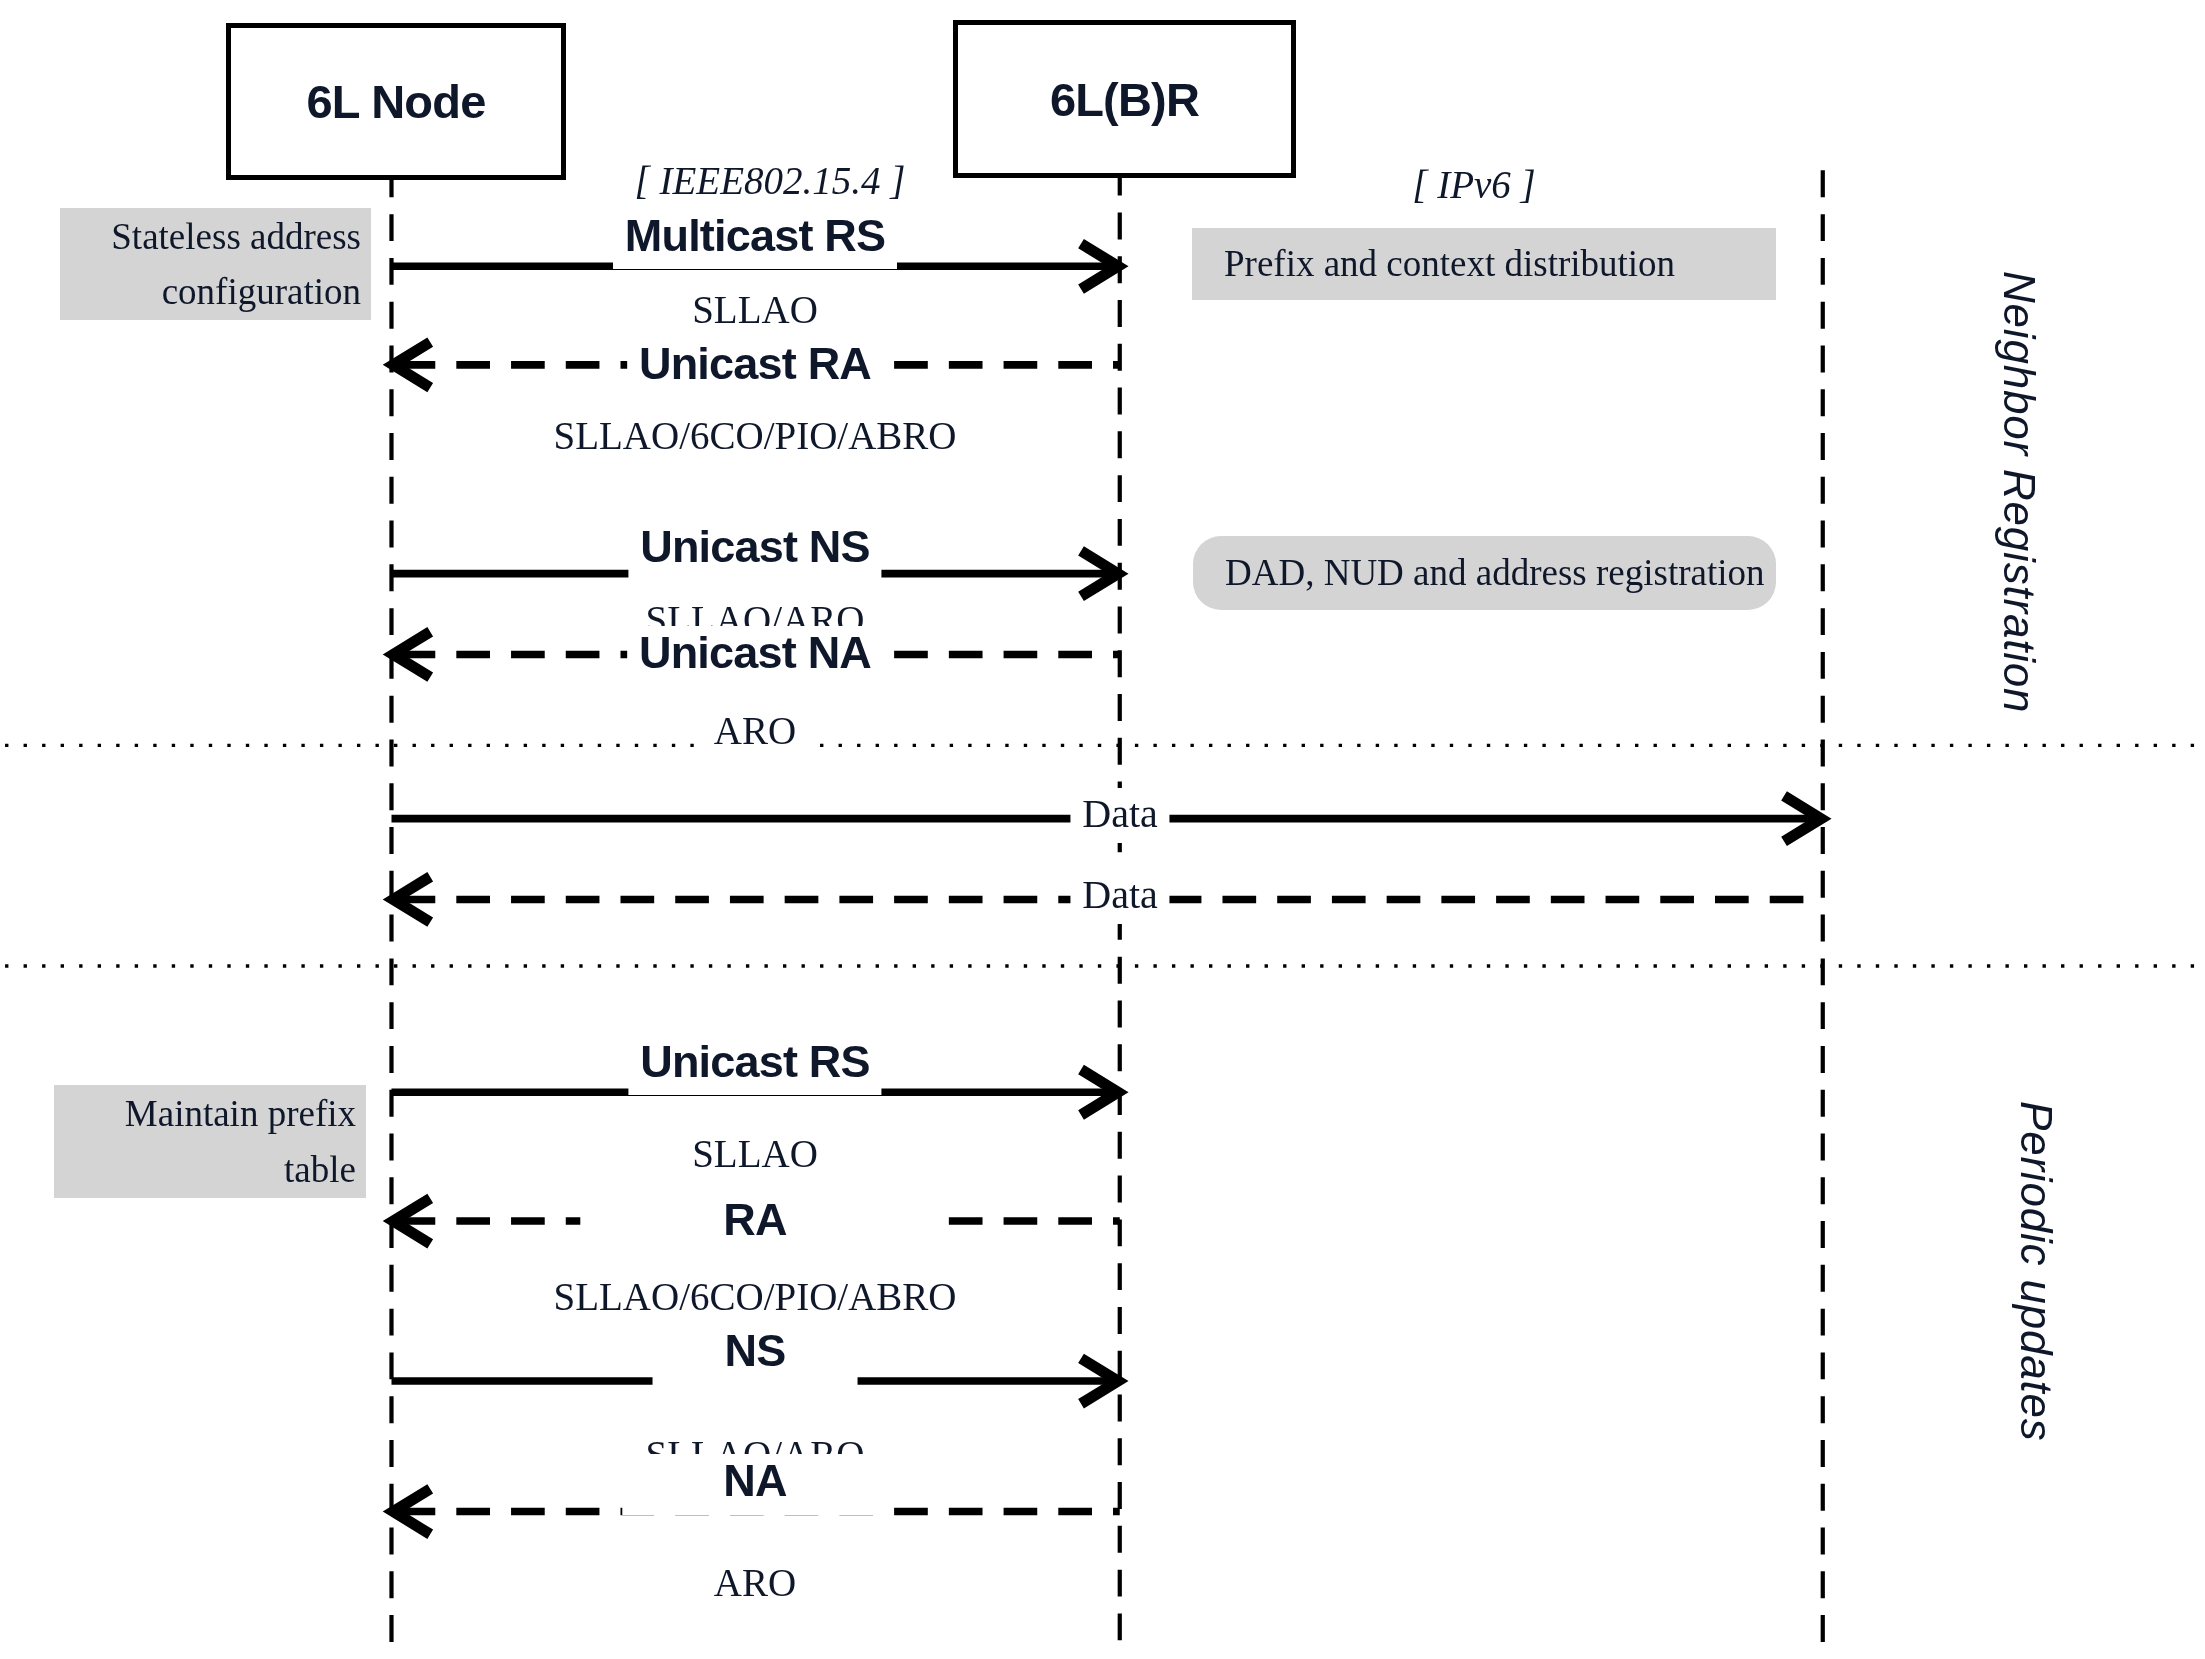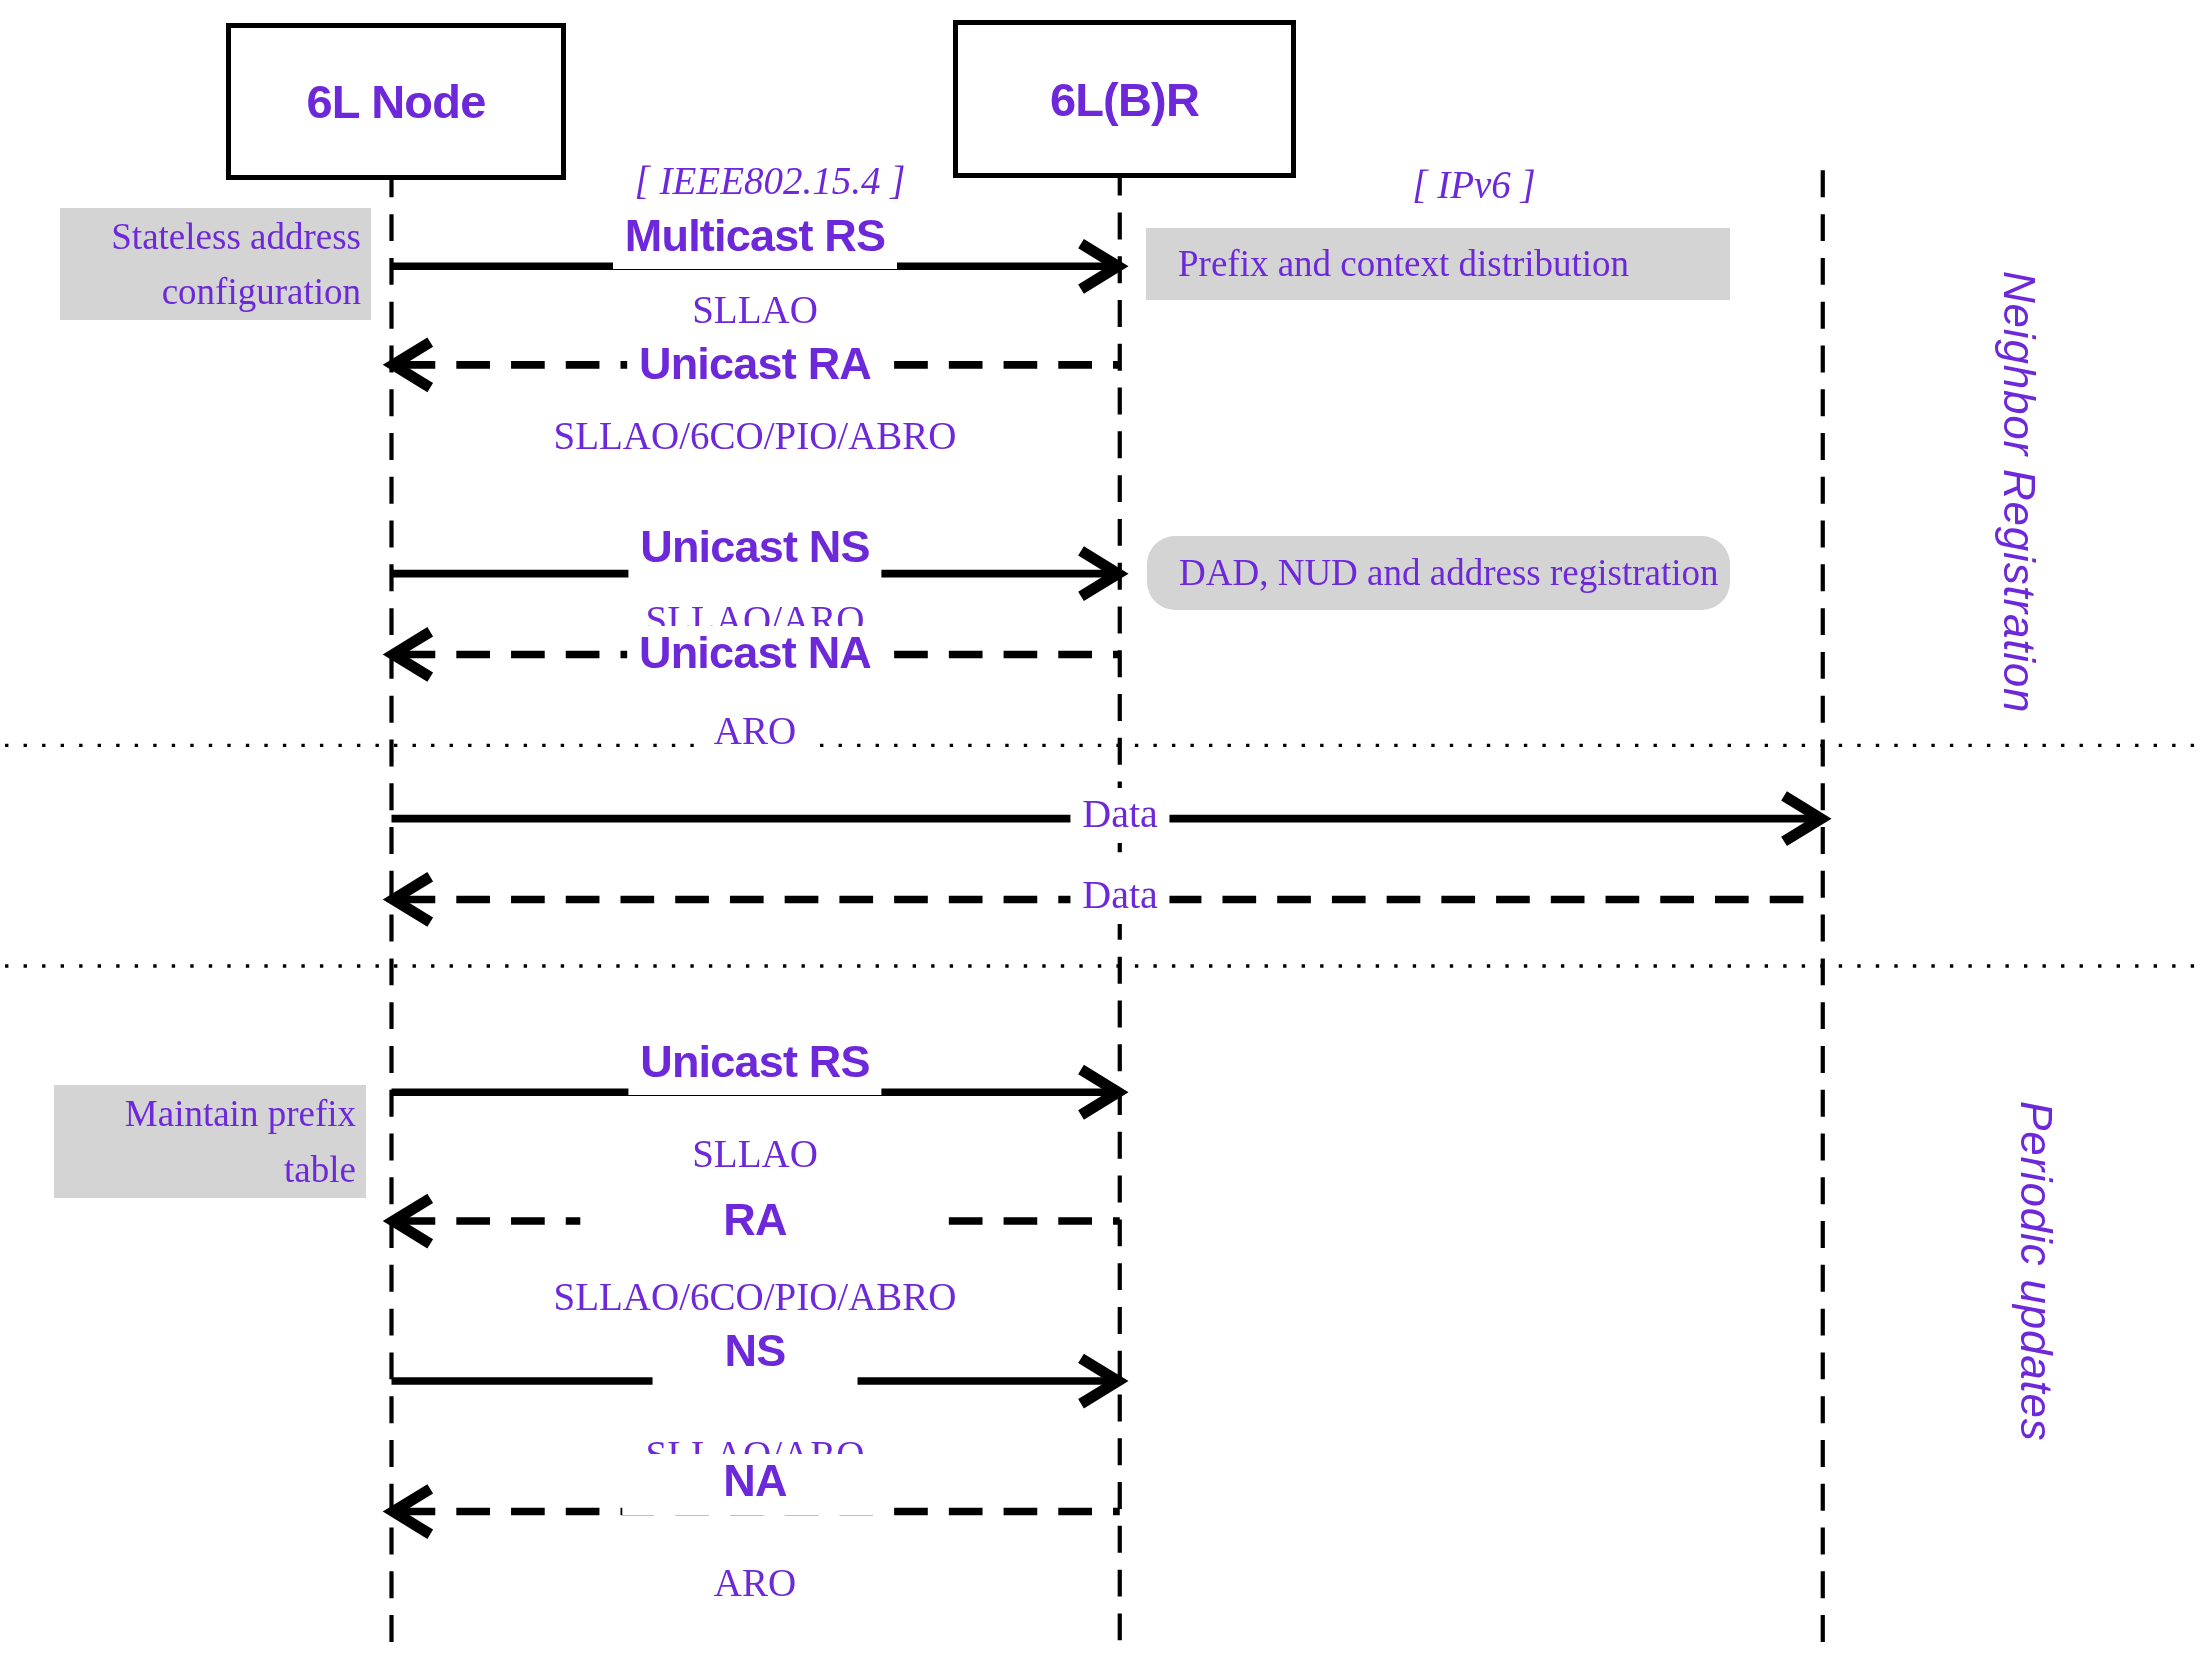--- a/index.html
+++ b/index.html
@@ -1,21 +1,21 @@
 <!DOCTYPE html>
 <html style="font-size:13.5px"><head>
 <meta charset="utf-8">
 <style>
   html,body{margin:0;padding:0;background:#ffffff;}
   .canvas{
     position:relative;
     width:2205px;height:1660px;
     background:#ffffff;
     font-family:"Liberation Sans", sans-serif;
-    color:#6d28d9;
+    color:#0f172a;
     overflow:hidden;
   }
   .layer{position:absolute;left:0;top:0;z-index:0;}
   
   .actor{
     position:absolute;
     border:5px solid #000;
     background:#fff;
     display:flex;align-items:center;justify-content:center;
     font-weight:bold;font-size:47px;letter-spacing:-0.8px;
@@ -46,21 +46,21 @@
     font-family:"Liberation Serif", serif;font-style:italic;
     font-size:39px;z-index:2;padding:0 6.7px;
   }
   
   .note{
     position:absolute;background:#d4d4d4;
     font-family:"Liberation Serif", serif;font-size:37px;line-height:1.5;
     z-index:2;display:flex;flex-direction:column;justify-content:center;
   }
   .note.right-al{align-items:flex-end;text-align:right;padding-right:10px;box-sizing:border-box;}
-  .note.left-al{align-items:flex-start;text-align:left;padding-left:32px;box-sizing:border-box;}
+  .note.left-al{align-items:flex-start;text-align:left;padding-left:32px;box-sizing:border-box;margin-left:46px;}
   
   .phase{
     position:absolute;
     writing-mode:vertical-rl;text-orientation:mixed;
     font-style:italic;font-size:44px;letter-spacing:0.8px;
     white-space:nowrap;z-index:1;
   }
 </style>
 </head>
 <body>

